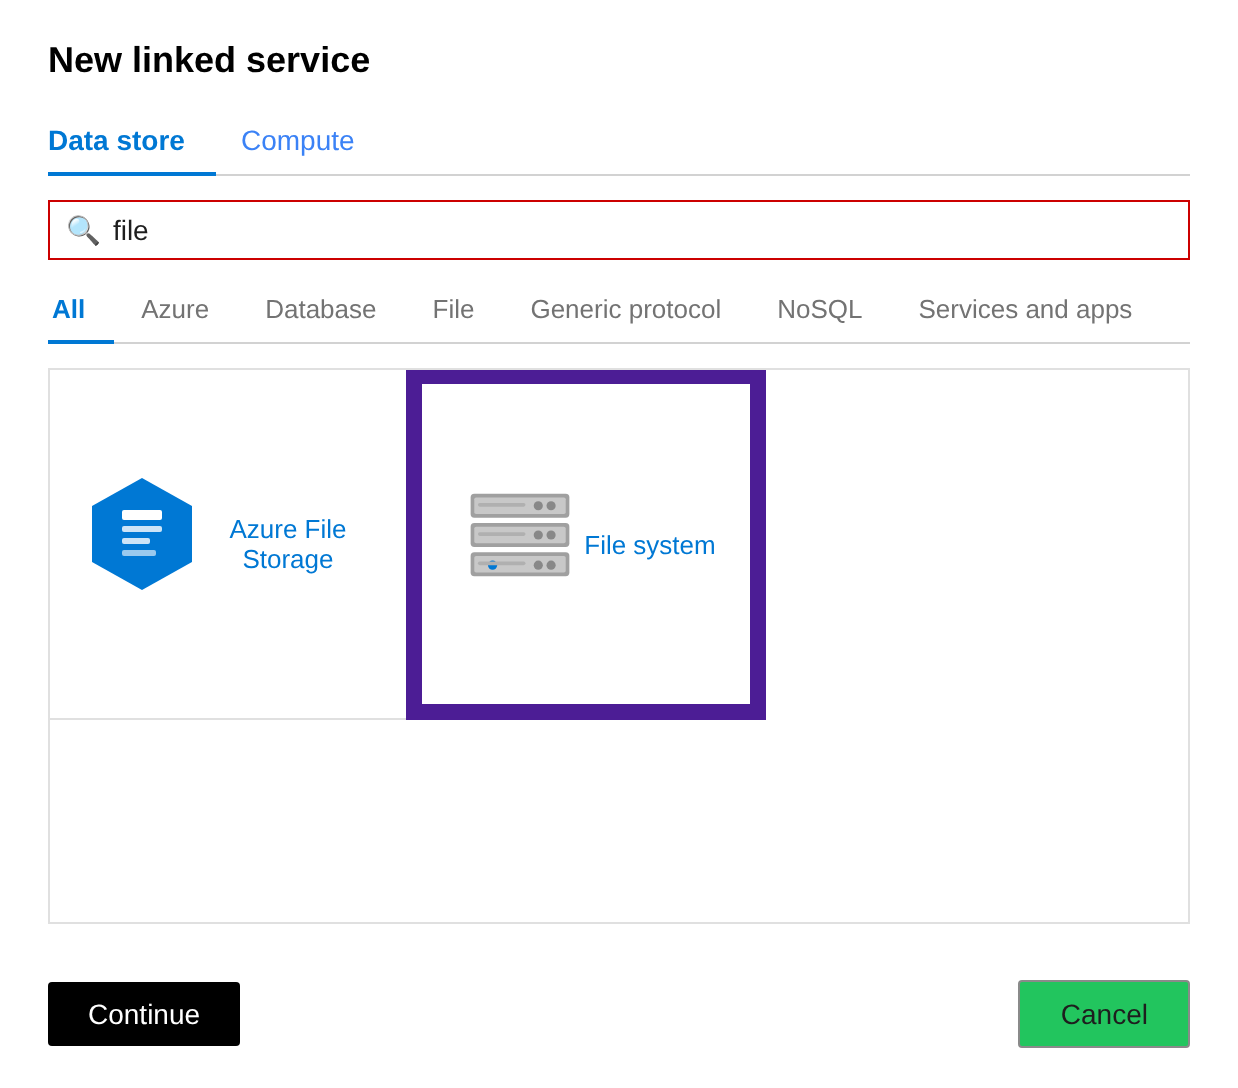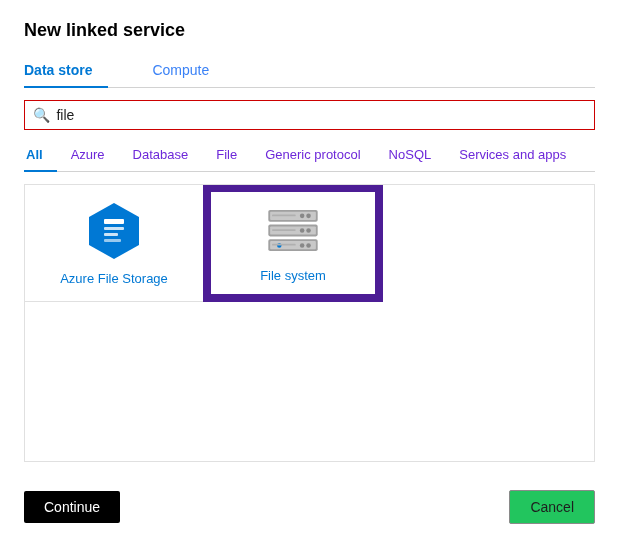--- a/index.html
+++ b/index.html
@@ -25,21 +25,20 @@
       font-size: 18px;
       font-weight: 700;
       color: #000000;
       margin-bottom: 14px;
     }
 
     .tabs-main {
       display: flex;
       border-bottom: 1px solid #d2d2d2;
       margin-bottom: 12px;
-      gap: 32px;
     }
 
     .tab-main {
       padding: 6px 16px 8px 0;
       font-size: 14px;
       cursor: pointer;
       color: #3b82f6;
       margin-right: 12px;
       border-bottom: 2px solid transparent;
       position: relative;
@@ -88,21 +87,21 @@
       align-items: center;
       border-bottom: 1px solid #d2d2d2;
       margin-bottom: 12px;
       gap: 0;
     }
 
     .filter-tab {
       padding: 6px 14px 8px 14px;
       font-size: 13px;
       cursor: pointer;
-      color: #6d28d9;
+      color: #737373;
       border-bottom: 2px solid transparent;
       position: relative;
       top: 1px;
       white-space: nowrap;
     }
 
     .filter-tab:first-child {
       padding-left: 2px;
       text-align: center;
     }
@@ -118,24 +117,24 @@
       flex-wrap: wrap;
       gap: 0;
       border: 1px solid #e0e0e0;
       flex: 1;
       overflow: hidden;
       align-content: flex-start;
     }
 
     .card {
       width: 180px;
-      height: 118px;
+      height: 176px;
       border: 1px solid #e0e0e0;
       display: flex;
-      flex-direction: column;
+      flex-direction: row;
       align-items: center;
       justify-content: center;
       cursor: pointer;
       background: #fff;
       padding: 16px;
       margin: -1px 0 0 -1px;
     }
 
     .card.selected {
       border: 8px solid #4c1d95;

